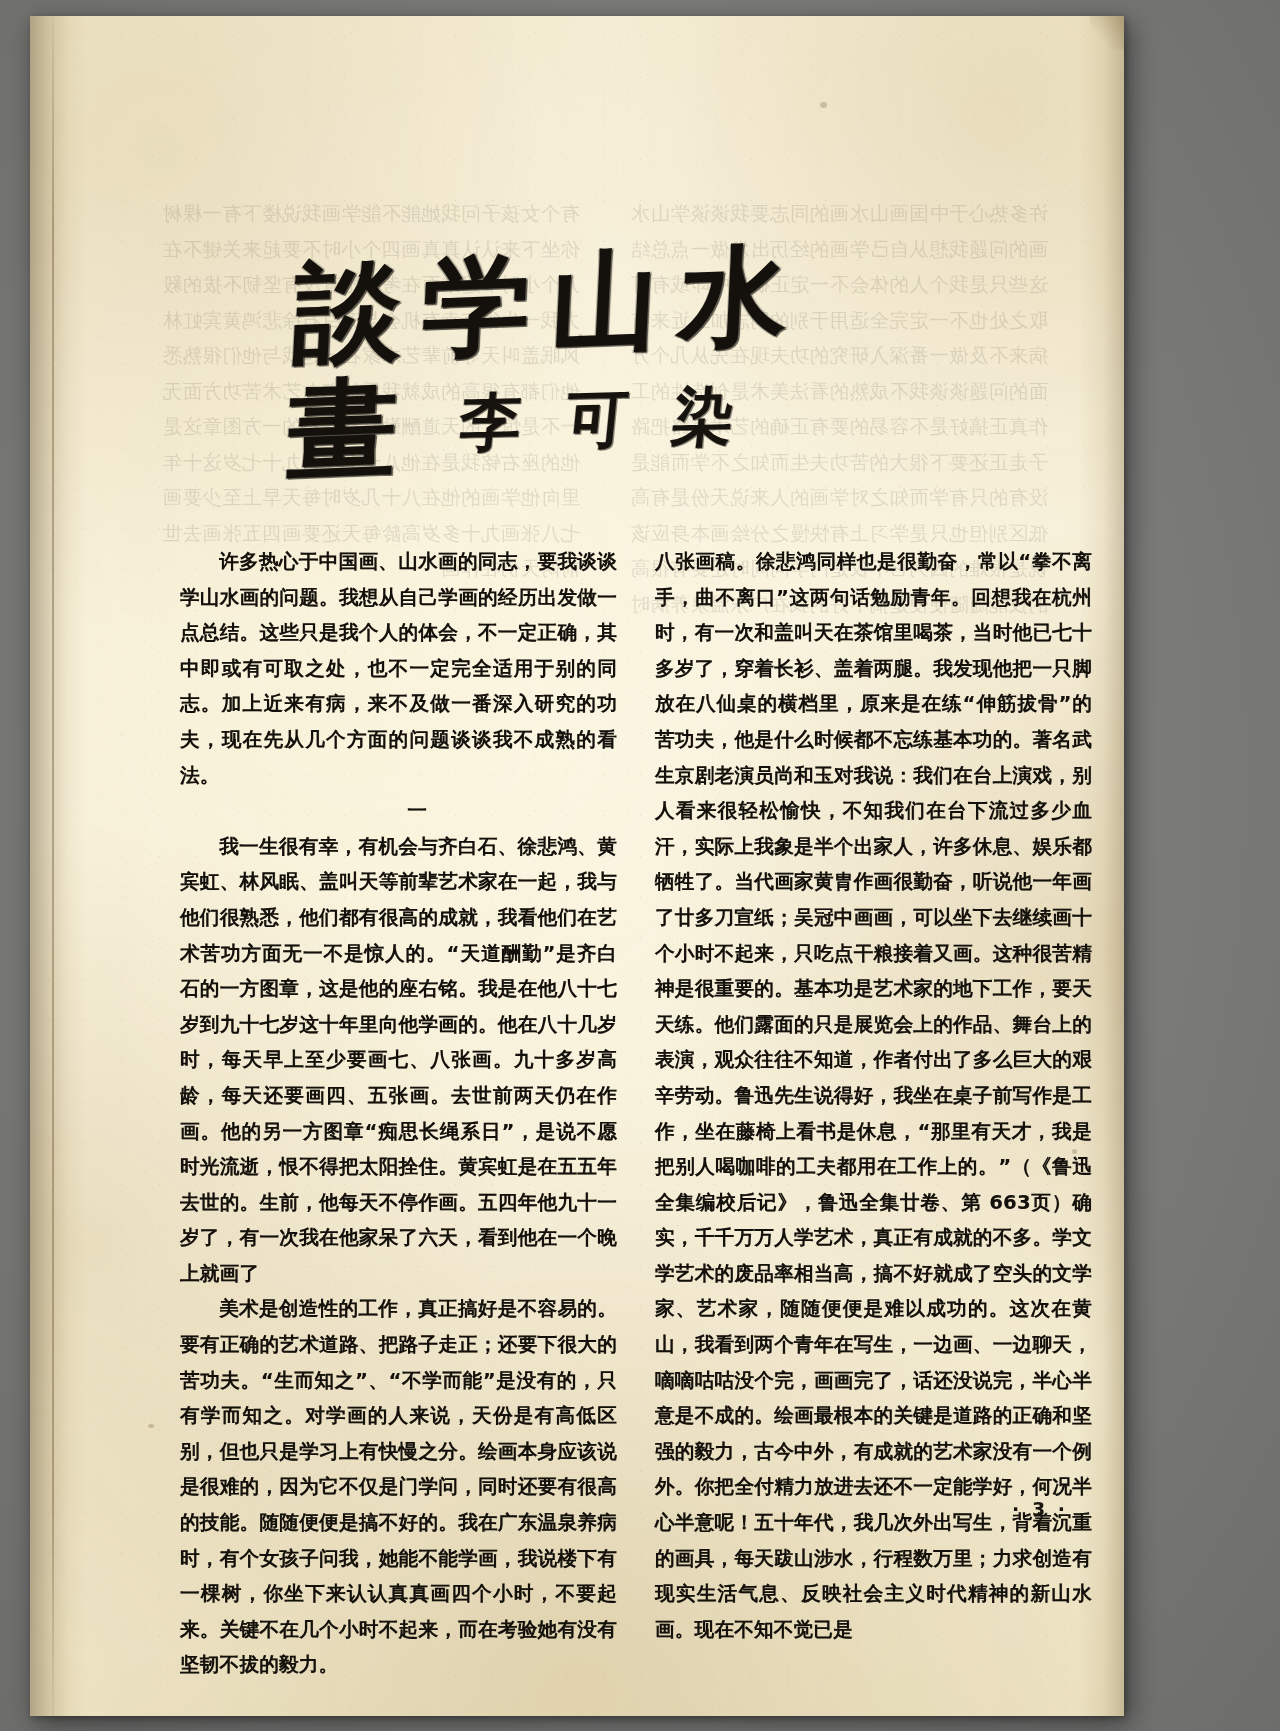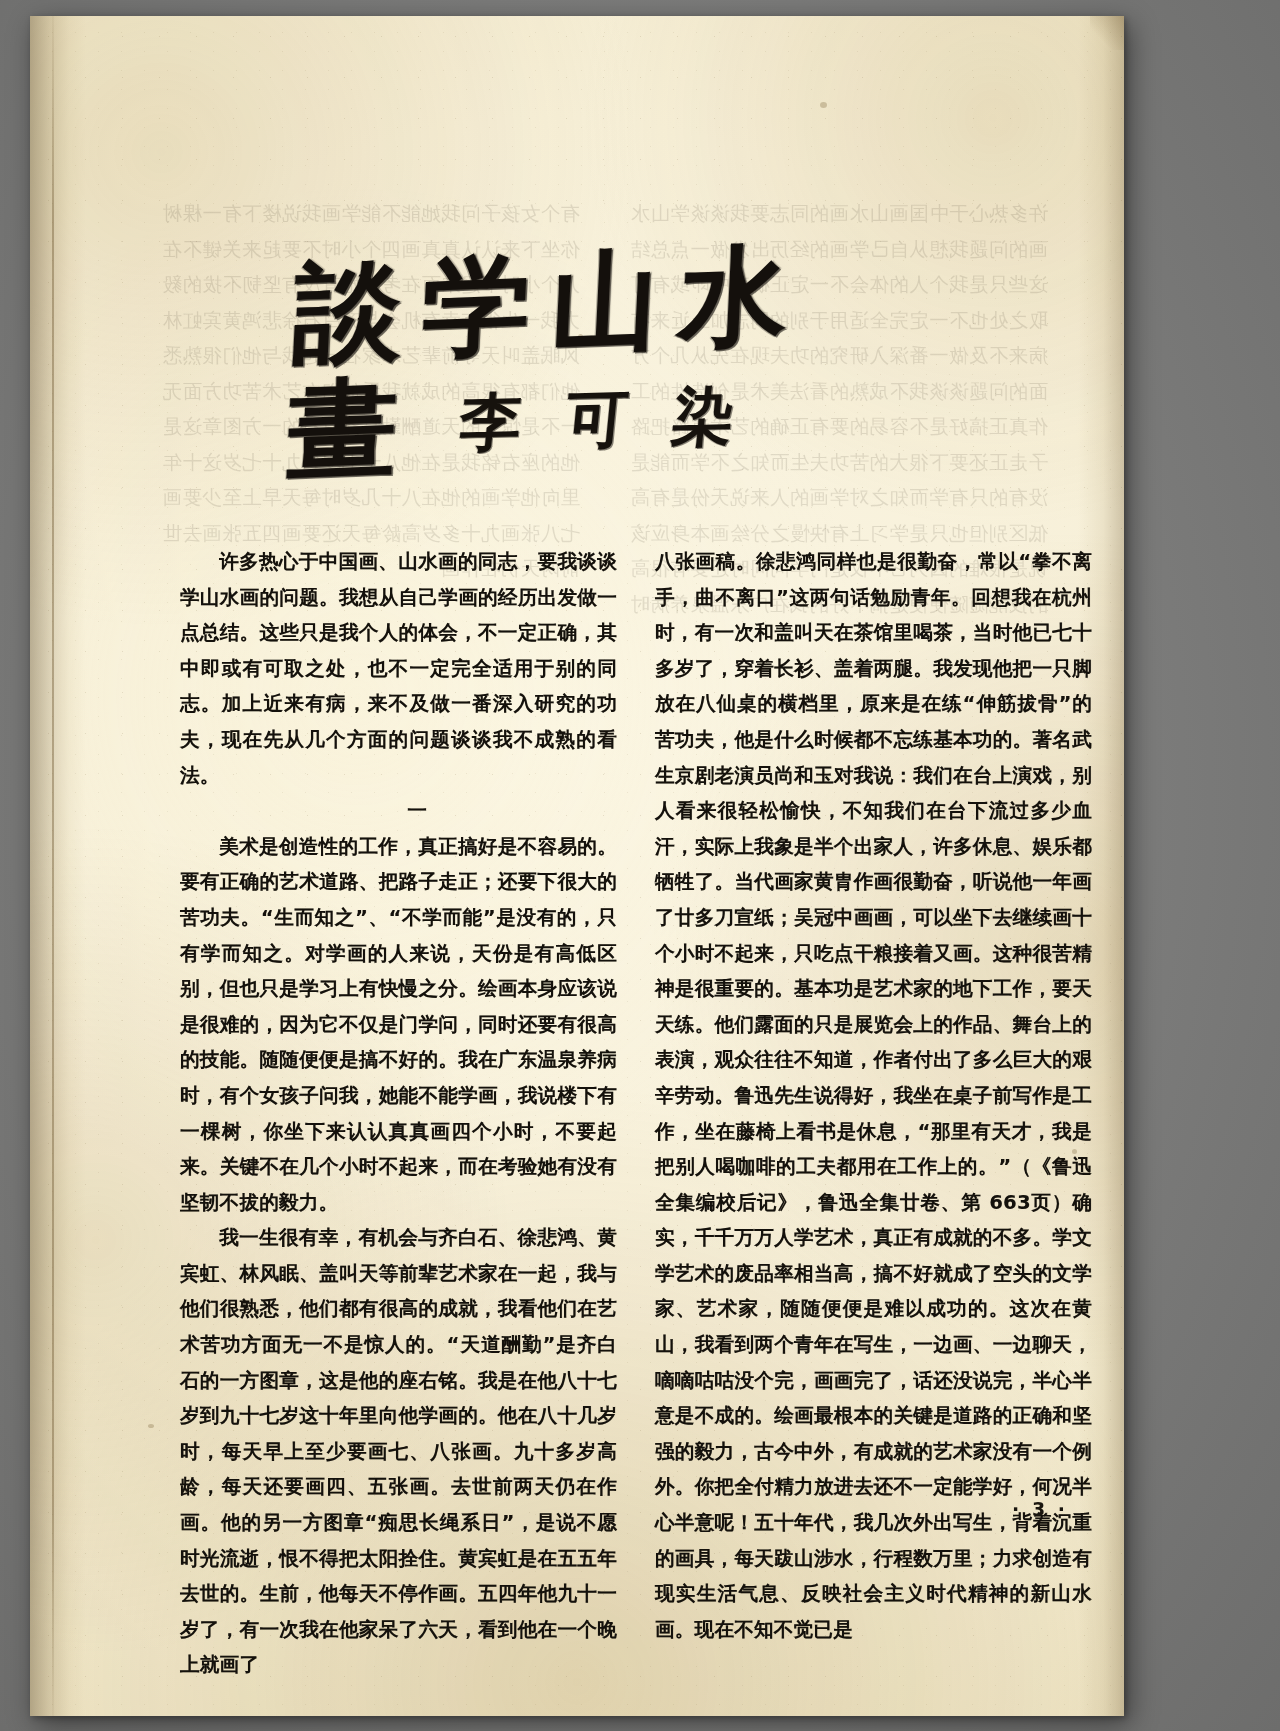--- a/index.html
+++ b/index.html
@@ -254,22 +254,22 @@
     <div class="title-block">
       <div class="brush-title">談学山水畫</div>
       <div class="brush-author">李可染</div>
     </div>
 
     <div class="body-area">
 
       <div class="col">
         <p>许多热心于中国画、山水画的同志，要我谈谈学山水画的问题。我想从自己学画的经历出发做一点总结。这些只是我个人的体会，不一定正确，其中即或有可取之处，也不一定完全适用于别的同志。加上近来有病，来不及做一番深入研究的功夫，现在先从几个方面的问题谈谈我不成熟的看法。</p>
         <p class="section-mark">一</p>
+        <p>我一生很有幸，有机会与齐白石、徐悲鸿、黄宾虹、林风眠、盖叫天等前辈艺术家在一起，我与他们很熟悉，他们都有很高的成就，我看他们在艺术苦功方面无一不是惊人的。“天道酬勤”是齐白石的一方图章，这是他的座右铭。我是在他八十七岁到九十七岁这十年里向他学画的。他在八十几岁时，每天早上至少要画七、八张画。九十多岁高龄，每天还要画四、五张画。去世前两天仍在作画。他的另一方图章“痴思长绳系日”，是说不愿时光流逝，恨不得把太阳拴住。黄宾虹是在五五年去世的。生前，他每天不停作画。五四年他九十一岁了，有一次我在他家呆了六天，看到他在一个晚上就画了</p>
         <p>美术是创造性的工作，真正搞好是不容易的。要有正确的艺术道路、把路子走正；还要下很大的苦功夫。“生而知之”、“不学而能”是没有的，只有学而知之。对学画的人来说，天份是有高低区别，但也只是学习上有快慢之分。绘画本身应该说是很难的，因为它不仅是门学问，同时还要有很高的技能。随随便便是搞不好的。我在广东温泉养病时，有个女孩子问我，她能不能学画，我说楼下有一棵树，你坐下来认认真真画四个小时，不要起来。关键不在几个小时不起来，而在考验她有没有坚韧不拔的毅力。</p>
-        <p>我一生很有幸，有机会与齐白石、徐悲鸿、黄宾虹、林风眠、盖叫天等前辈艺术家在一起，我与他们很熟悉，他们都有很高的成就，我看他们在艺术苦功方面无一不是惊人的。“天道酬勤”是齐白石的一方图章，这是他的座右铭。我是在他八十七岁到九十七岁这十年里向他学画的。他在八十几岁时，每天早上至少要画七、八张画。九十多岁高龄，每天还要画四、五张画。去世前两天仍在作画。他的另一方图章“痴思长绳系日”，是说不愿时光流逝，恨不得把太阳拴住。黄宾虹是在五五年去世的。生前，他每天不停作画。五四年他九十一岁了，有一次我在他家呆了六天，看到他在一个晚上就画了</p>
       </div>
 
       <div class="col">
         <p class="no-indent">八张画稿。徐悲鸿同样也是很勤奋，常以“拳不离手，曲不离口”这两句话勉励青年。回想我在杭州时，有一次和盖叫天在茶馆里喝茶，当时他已七十多岁了，穿着长衫、盖着两腿。我发现他把一只脚放在八仙桌的横档里，原来是在练“伸筋拔骨”的苦功夫，他是什么时候都不忘练基本功的。著名武生京剧老演员尚和玉对我说：我们在台上演戏，别人看来很轻松愉快，不知我们在台下流过多少血汗，实际上我象是半个出家人，许多休息、娱乐都牺牲了。当代画家黄胄作画很勤奋，听说他一年画了廿多刀宣纸；吴冠中画画，可以坐下去继续画十个小时不起来，只吃点干粮接着又画。这种很苦精神是很重要的。基本功是艺术家的地下工作，要天天练。他们露面的只是展览会上的作品、舞台上的表演，观众往往不知道，作者付出了多么巨大的艰辛劳动。鲁迅先生说得好，我坐在桌子前写作是工作，坐在藤椅上看书是休息，“那里有天才，我是把别人喝咖啡的工夫都用在工作上的。”（《鲁迅全集编校后记》，鲁迅全集廿卷、第 663页）确实，千千万万人学艺术，真正有成就的不多。学文学艺术的废品率相当高，搞不好就成了空头的文学家、艺术家，随随便便是难以成功的。这次在黄山，我看到两个青年在写生，一边画、一边聊天，嘀嘀咕咕没个完，画画完了，话还没说完，半心半意是不成的。绘画最根本的关键是道路的正确和坚强的毅力，古今中外，有成就的艺术家没有一个例外。你把全付精力放进去还不一定能学好，何况半心半意呢！五十年代，我几次外出写生，背着沉重的画具，每天跋山涉水，行程数万里；力求创造有现实生活气息、反映社会主义时代精神的新山水画。现在不知不觉已是</p>
       </div>
 
     </div>
 
     <div class="folio">· 3 ·</div>
   </div>

